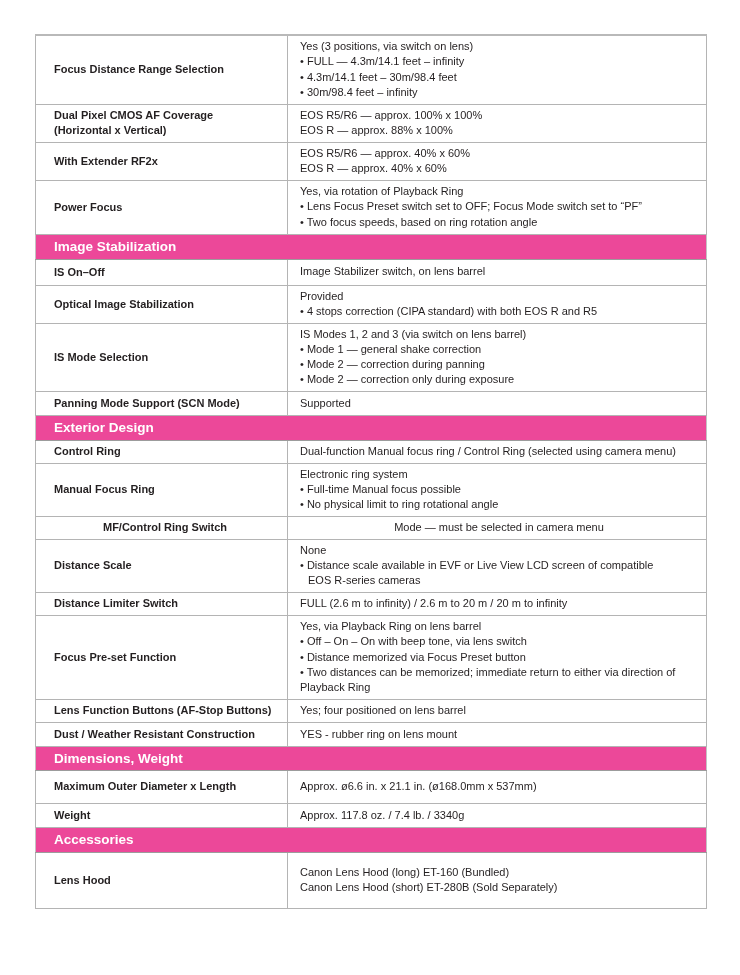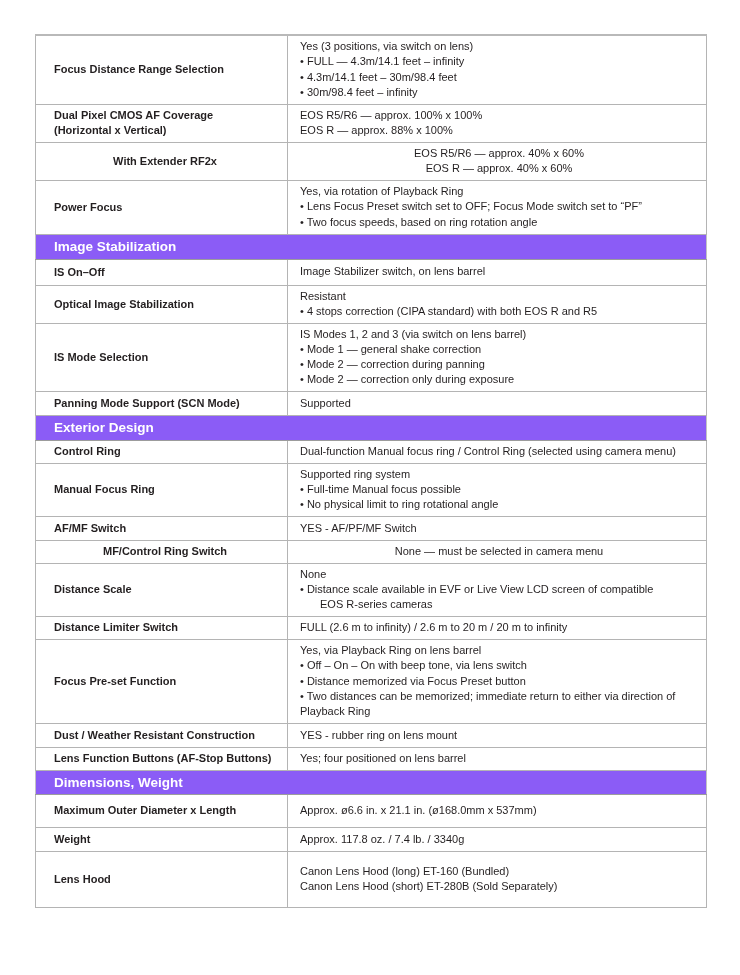--- a/index.html
+++ b/index.html
@@ -6,25 +6,25 @@
   body { width: 740px; height: 975px; position: relative; overflow: hidden;
          font-family: "Liberation Sans", sans-serif; color: #231f20; }
   .spec-table { position: absolute; left: 35px; top: 34px; width: 671px;
                 border-collapse: collapse; table-layout: fixed;
                 border: 1px solid #a9a9a9; border-top: 2px solid #b9b9b9; }
   .spec-table col.c1 { width: 252px; }
   .spec-table col.c2 { width: 419px; }
   .spec-table td { border: 1px solid #b4b4b4; vertical-align: middle; padding: 0; }
   td.label { font-weight: bold; font-size: 11px; line-height: 15px; padding-left: 18px; padding-right: 11px; }
   td.value { font-size: 11px; line-height: 15.3px; padding-left: 12px; padding-right: 8px; padding-top: 3px; padding-bottom: 3px; }
-  tr.section td { background: #8b5cf6; color: #ffffff; font-weight: bold; font-size: 13.5px;
+  tr.section td { background: #ec4899; color: #ffffff; font-weight: bold; font-size: 13.5px;
                   height: 23px; padding-left: 18px; border-left: 1px solid #c3c3c3; border-right: 1px solid #c3c3c3;
                   border-top: 1px solid #9c9c9c; border-bottom: 1px solid #9c9c9c; }
   .line { display: block; white-space: nowrap; }
-  .line.indent { padding-left: 8px; margin-left: 12px; }
+  .line.indent { padding-left: 8px; }
 </style>
 </head>
 <body>
 
 <table class="spec-table">
   <colgroup>
       <col class="c1">
       <col class="c2">
     </colgroup>
   <tbody id="spec-body">
@@ -40,21 +40,21 @@
       <tr class="spec" style="height: 38px;">
         <td class="label">
           <span class="line">Dual Pixel CMOS AF Coverage</span>
           <span class="line">(Horizontal x Vertical)</span>
         </td>
         <td class="value">
           <span class="line">EOS R5/R6 — approx. 100% x 100%</span>
           <span class="line">EOS R — approx. 88% x 100%</span>
         </td>
       </tr>
-      <tr class="spec" style="height: 38px; text-align: center;">
+      <tr class="spec" style="height: 38px;">
         <td class="label">With Extender RF2x</td>
         <td class="value">
           <span class="line">EOS R5/R6 — approx. 40% x 60%</span>
           <span class="line">EOS R — approx. 40% x 60%</span>
         </td>
       </tr>
       <tr class="spec" style="height: 54px;">
         <td class="label">Power Focus</td>
         <td class="value">
           <span class="line">Yes, via rotation of Playback Ring</span>
@@ -67,21 +67,21 @@
       </tr>
       <tr class="spec" style="height: 26px; margin-top: 24px;">
         <td class="label">IS On–Off</td>
         <td class="value">
           <span class="line">Image Stabilizer switch, on lens barrel</span>
         </td>
       </tr>
       <tr class="spec" style="height: 38px;">
         <td class="label">Optical Image Stabilization</td>
         <td class="value">
-          <span class="line">Resistant</span>
+          <span class="line">Provided</span>
           <span class="line">• 4 stops correction (CIPA standard) with both EOS R and R5</span>
         </td>
       </tr>
       <tr class="spec" style="height: 68px;">
         <td class="label">IS Mode Selection</td>
         <td class="value">
           <span class="line">IS Modes 1, 2 and 3 (via switch on lens barrel)</span>
           <span class="line">• Mode 1 — general shake correction</span>
           <span class="line">• Mode 2 — correction during panning</span>
           <span class="line">• Mode 2 — correction only during exposure</span>
@@ -98,35 +98,29 @@
       </tr>
       <tr class="spec" style="height: 23px;">
         <td class="label">Control Ring</td>
         <td class="value">
           <span class="line">Dual-function Manual focus ring / Control Ring (selected using camera menu)</span>
         </td>
       </tr>
       <tr class="spec" style="height: 53px;">
         <td class="label">Manual Focus Ring</td>
         <td class="value">
-          <span class="line">Supported ring system</span>
+          <span class="line">Electronic ring system</span>
           <span class="line">• Full-time Manual focus possible</span>
           <span class="line">• No physical limit to ring rotational angle</span>
-        </td>
-      </tr>
-      <tr class="spec" style="height: 24px;">
-        <td class="label">AF/MF Switch</td>
-        <td class="value">
-          <span class="line">YES - AF/PF/MF Switch</span>
         </td>
       </tr>
       <tr class="spec" style="height: 23px; text-align: center;">
         <td class="label">MF/Control Ring Switch</td>
         <td class="value">
-          <span class="line">None — must be selected in camera menu</span>
+          <span class="line">Mode — must be selected in camera menu</span>
         </td>
       </tr>
       <tr class="spec" style="height: 53px;">
         <td class="label">Distance Scale</td>
         <td class="value">
           <span class="line">None</span>
           <span class="line">• Distance scale available in EVF or Live View LCD screen of compatible</span>
           <span class="line indent">EOS R-series cameras</span>
         </td>
       </tr>
@@ -139,47 +133,50 @@
       <tr class="spec" style="height: 84px;">
         <td class="label">Focus Pre-set Function</td>
         <td class="value">
           <span class="line">Yes, via Playback Ring on lens barrel</span>
           <span class="line">• Off – On – On with beep tone, via lens switch</span>
           <span class="line">• Distance memorized via Focus Preset button</span>
           <span class="line">• Two distances can be memorized; immediate return to either via direction of</span>
           <span class="line">Playback Ring</span>
         </td>
       </tr>
+      <tr class="spec" style="height: 23px;">
+        <td class="label">Lens Function Buttons (AF-Stop Buttons)</td>
+        <td class="value">
+          <span class="line">Yes;  four positioned on lens barrel</span>
+        </td>
+      </tr>
       <tr class="spec" style="height: 24px;">
         <td class="label">Dust / Weather Resistant Construction</td>
         <td class="value">
           <span class="line">YES - rubber ring on lens mount</span>
-        </td>
-      </tr>
-      <tr class="spec" style="height: 23px;">
-        <td class="label">Lens Function Buttons (AF-Stop Buttons)</td>
-        <td class="value">
-          <span class="line">Yes;  four positioned on lens barrel</span>
         </td>
       </tr>
       <tr class="section" style="height: 24px;">
         <td colspan="2">Dimensions, Weight</td>
       </tr>
       <tr class="spec" style="height: 33px;">
         <td class="label">Maximum Outer Diameter x Length</td>
         <td class="value">
           <span class="line">Approx. ø6.6 in. x 21.1 in.  (ø168.0mm x 537mm)</span>
         </td>
       </tr>
       <tr class="spec" style="height: 24px;">
         <td class="label">Weight</td>
         <td class="value">
           <span class="line">Approx. 117.8 oz. / 7.4 lb. / 3340g</span>
         </td>
       </tr>
+      <tr class="section" style="height: 25px;">
+        <td colspan="2">Accessories</td>
+      </tr>
       <tr class="spec" style="height: 56px;">
         <td class="label">Lens Hood</td>
         <td class="value">
           <span class="line">Canon Lens Hood (long) ET-160 (Bundled)</span>
           <span class="line">Canon Lens Hood (short) ET-280B (Sold Separately)</span>
         </td>
       </tr>
     </tbody>
 </table>
 

